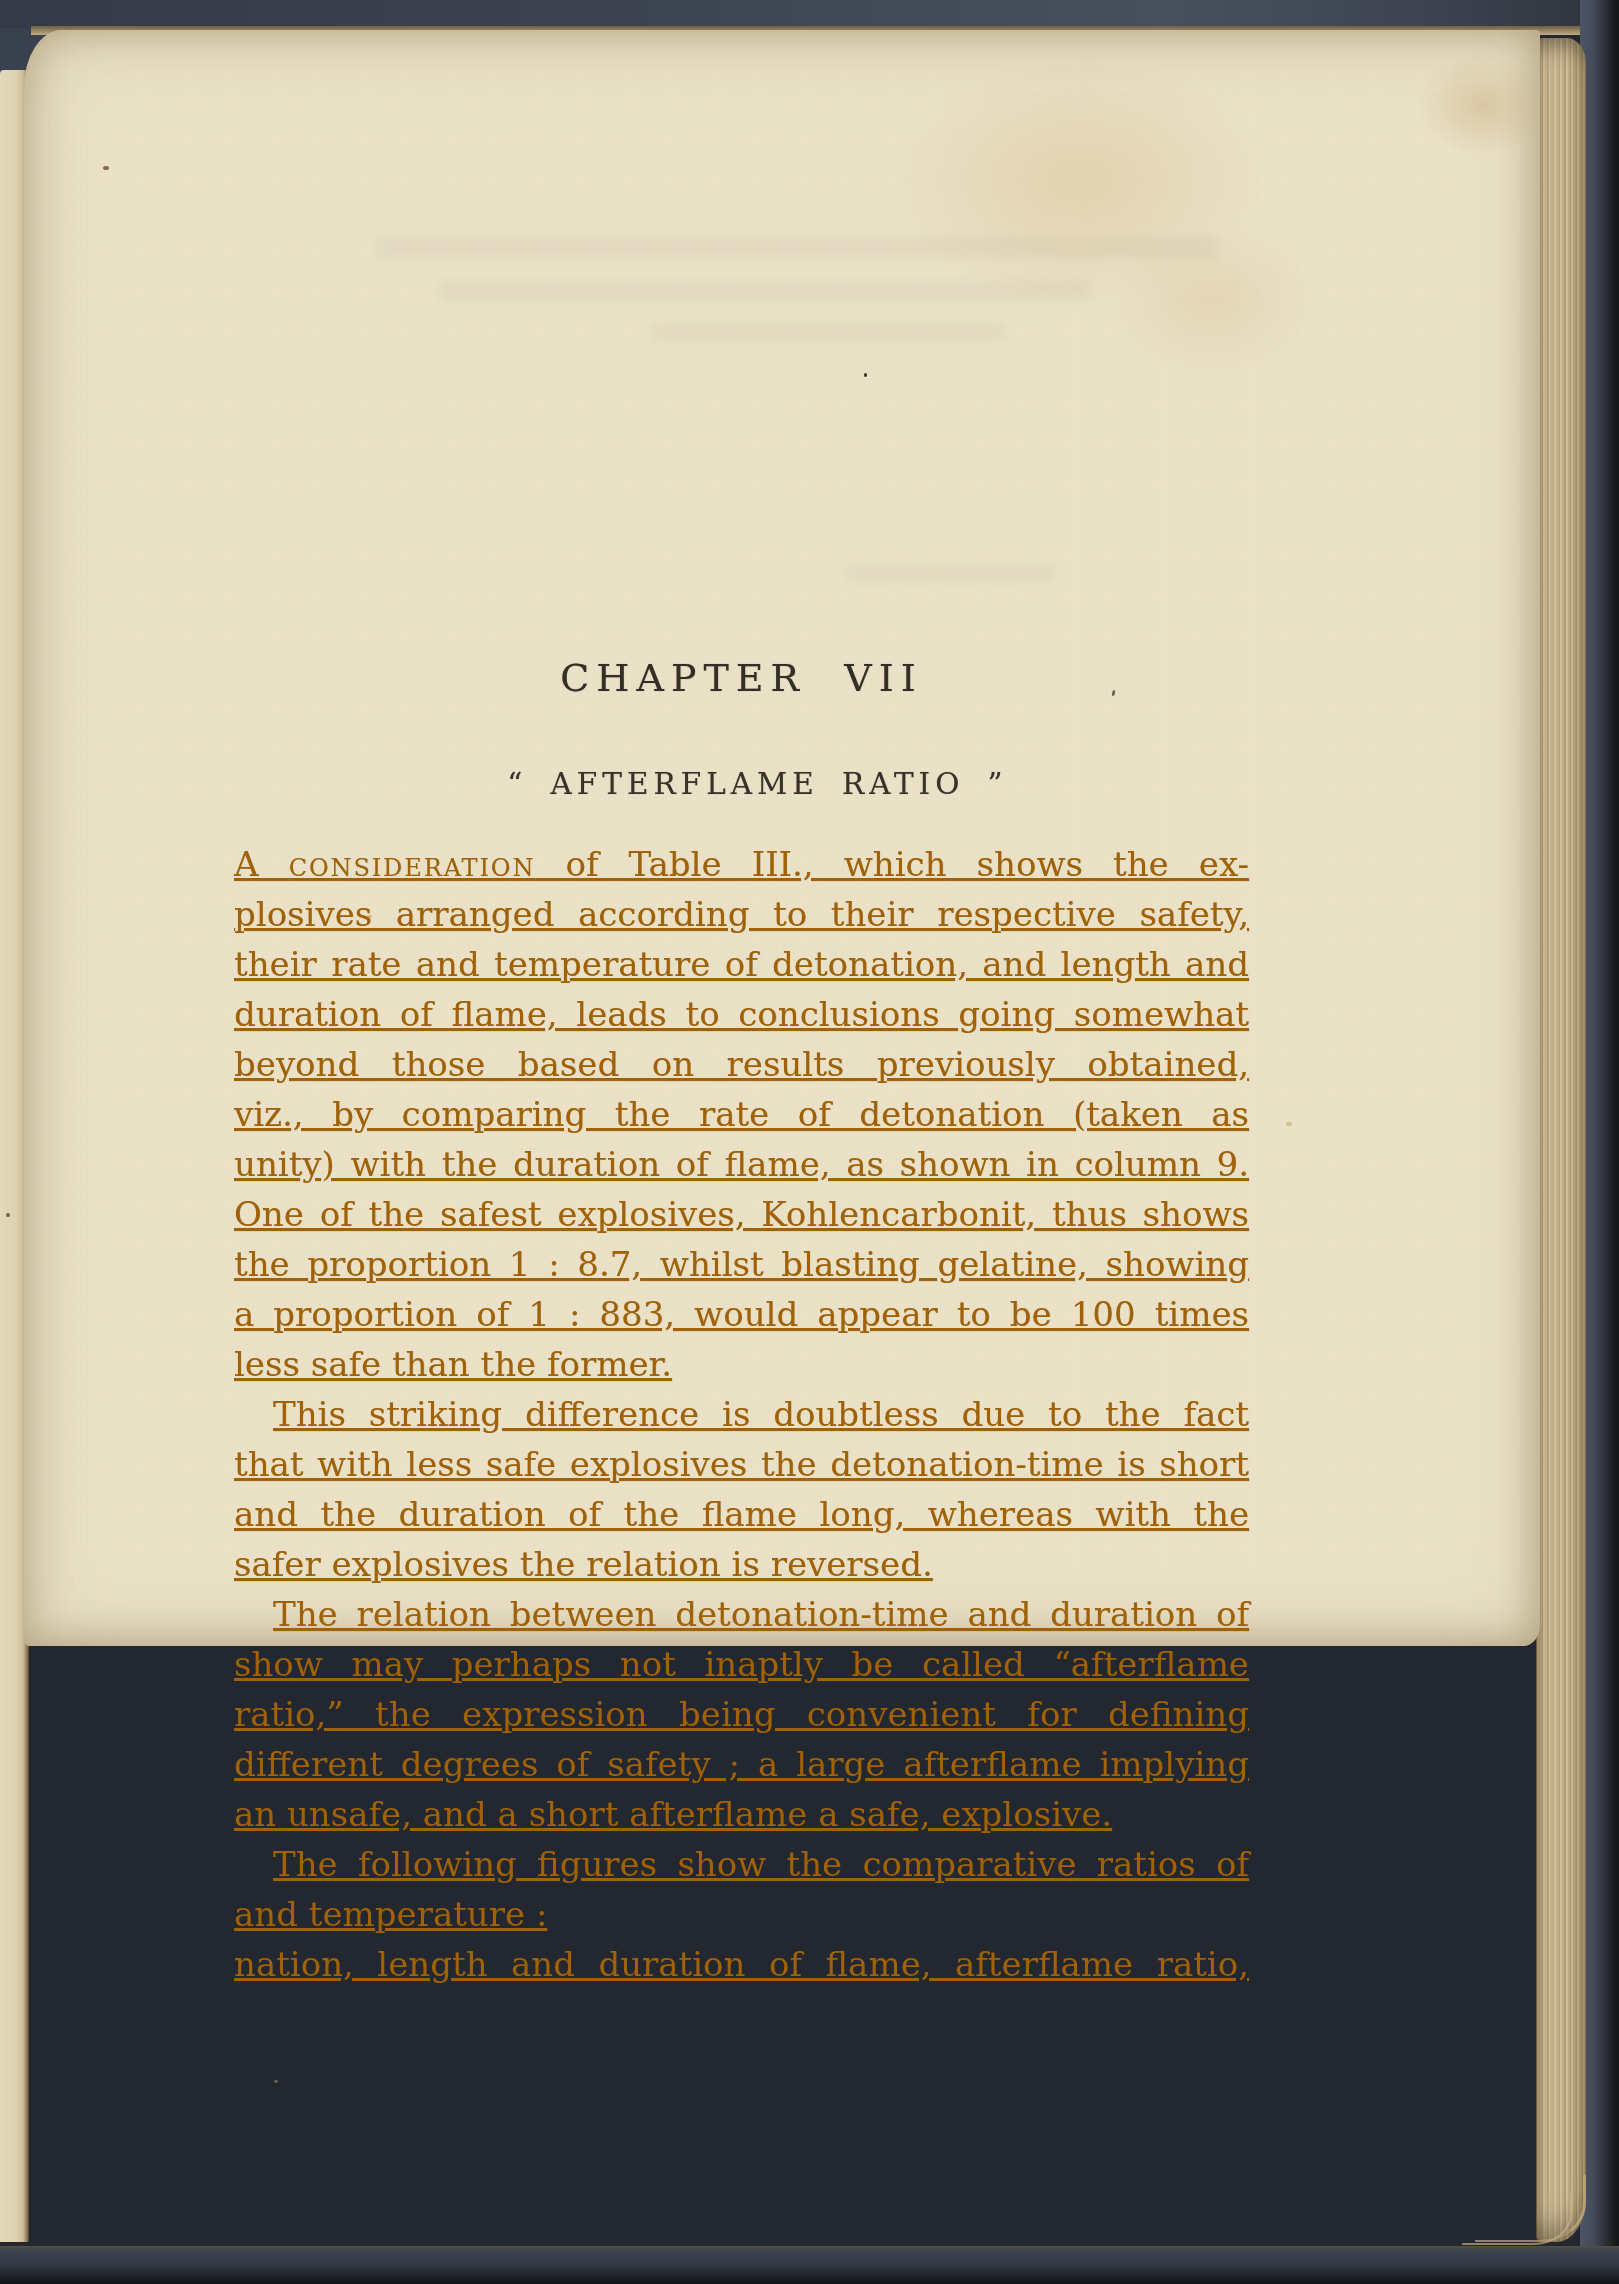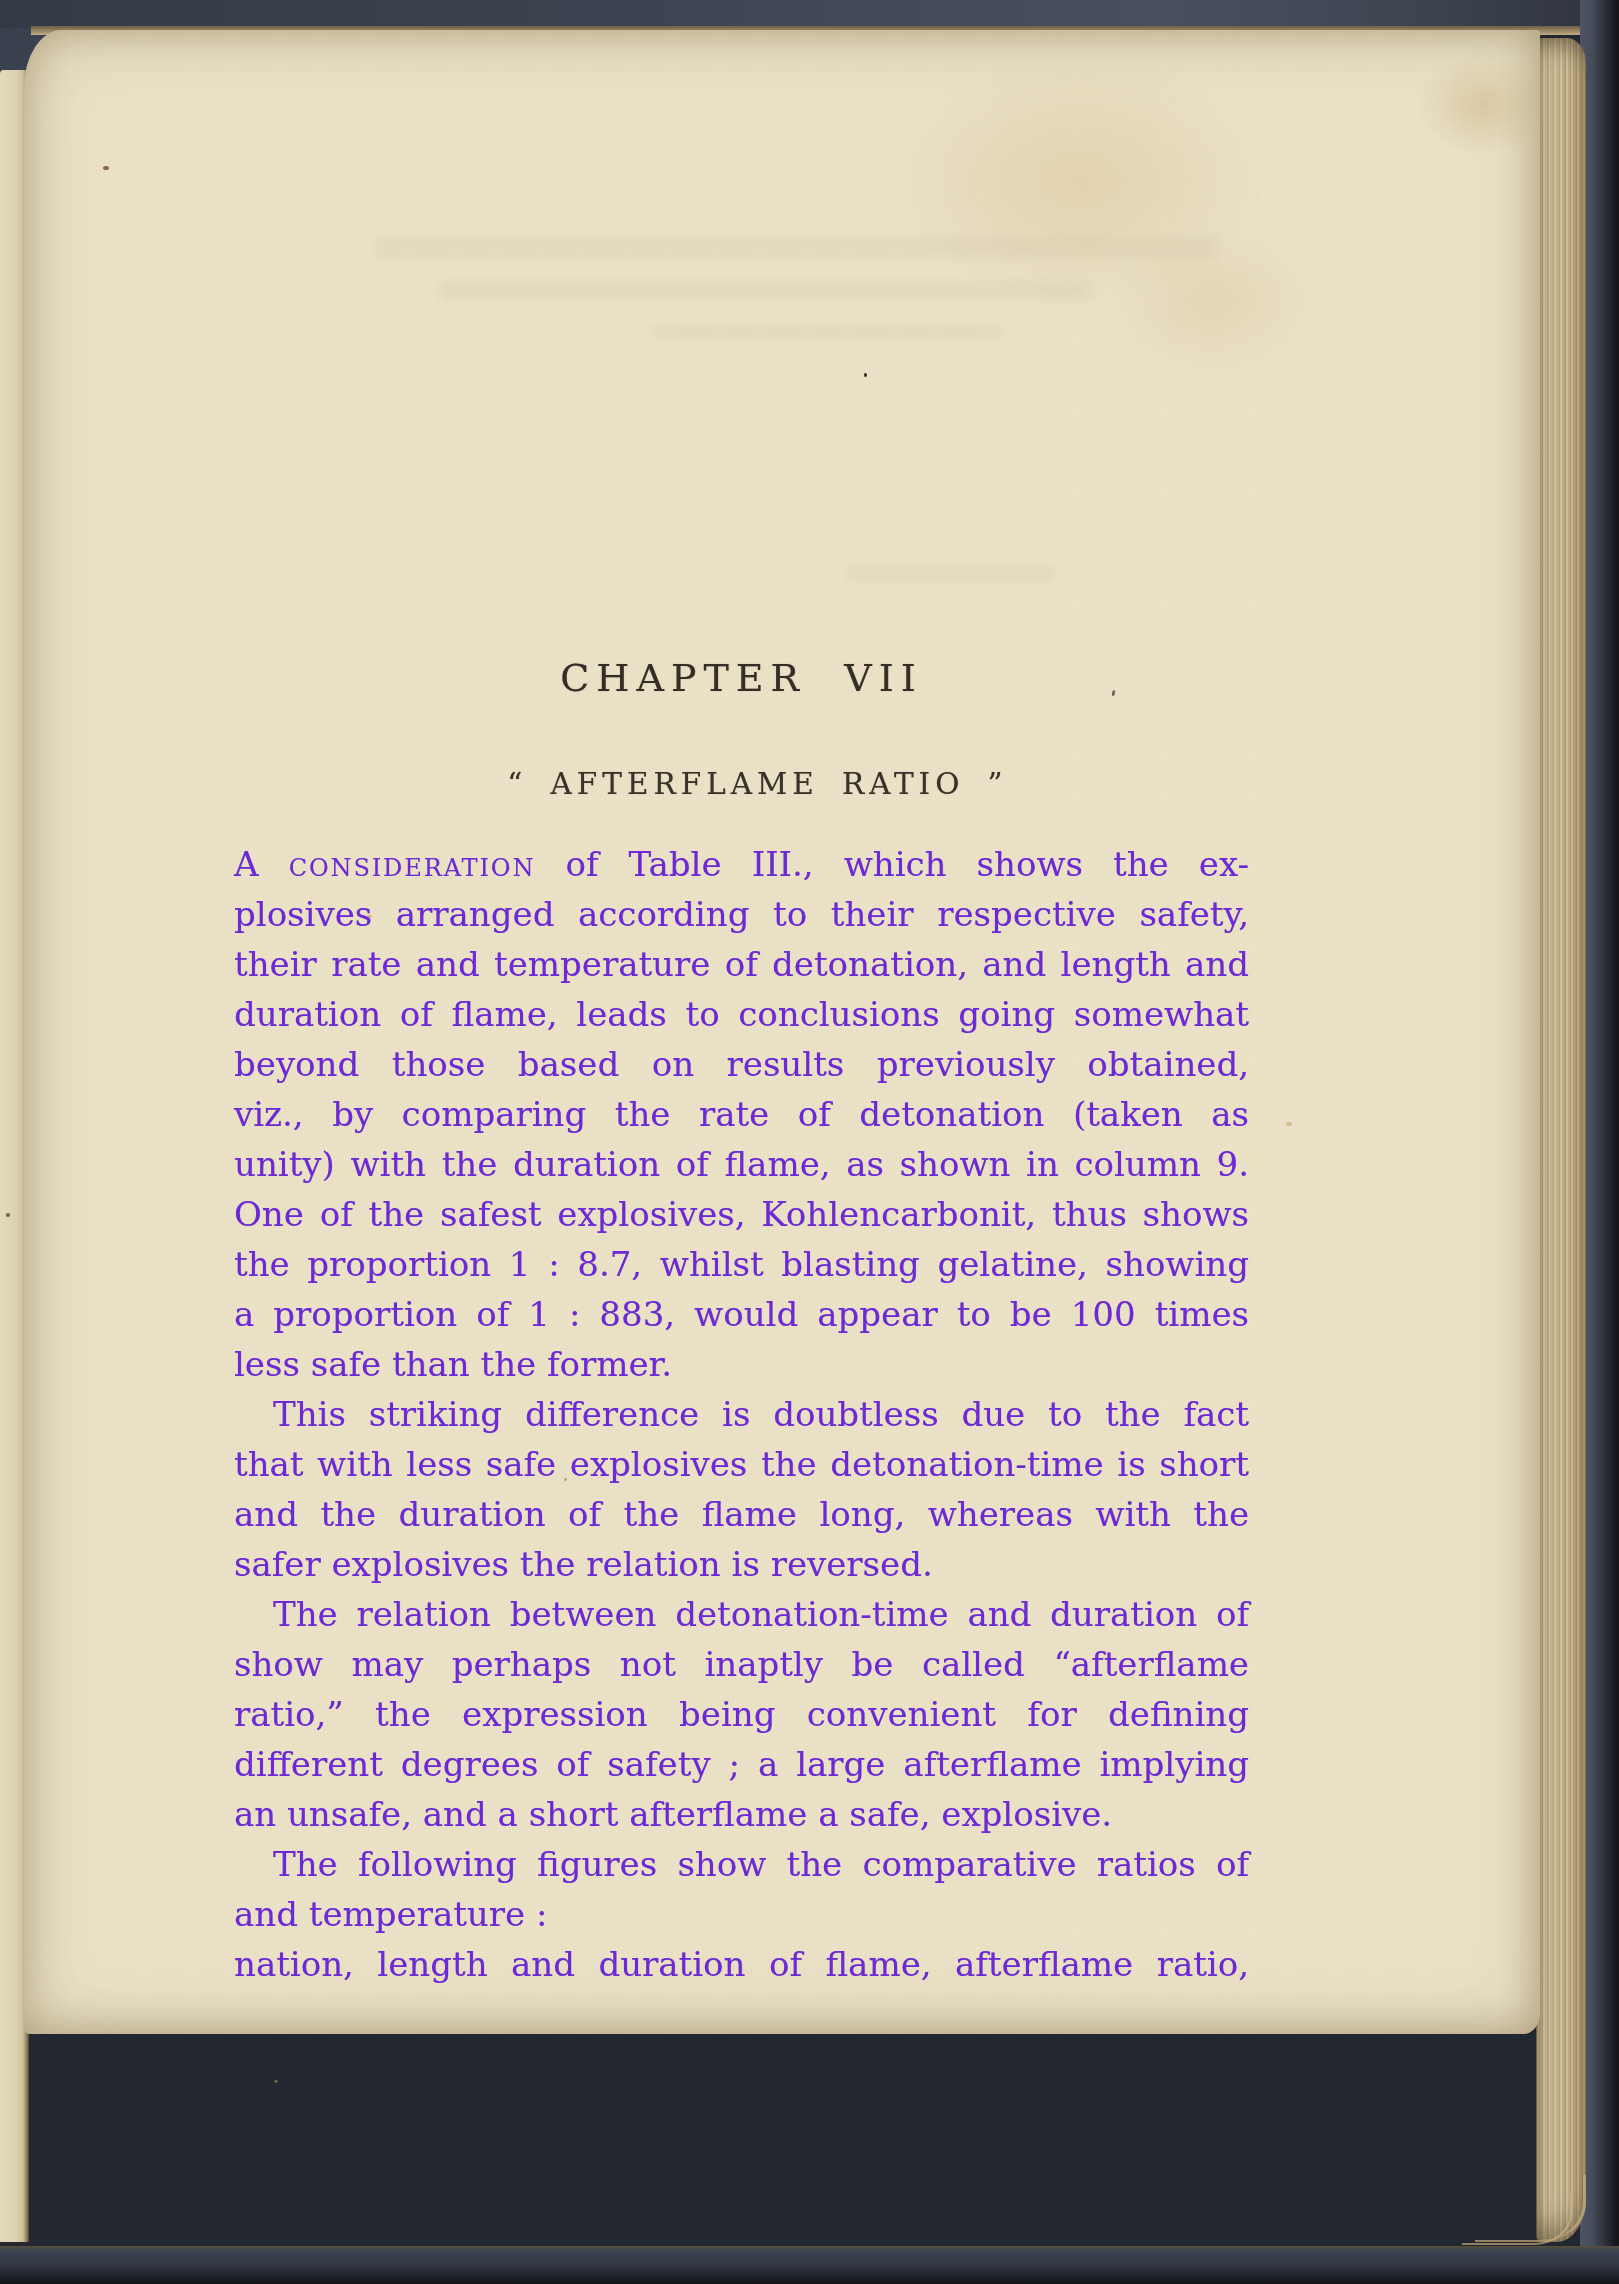--- a/index.html
+++ b/index.html
@@ -31,21 +31,21 @@
     background:
       repeating-linear-gradient(90deg, rgba(110,90,55,0.22) 0 1.3px, rgba(238,224,190,0.25) 1.3px 3.1px, rgba(160,135,95,0.14) 3.1px 5.7px),
       linear-gradient(90deg,#9d8a66 0%,#cdbb97 20%,#c4b18c 65%,#a5926c 92%,#8a7753 100%);
     border-radius:6.3px 19px 29px 6.3px / 6.3px 26px 45px 6.3px;
     box-shadow: inset 0 21.4px 21.4px -14px rgba(60,50,30,0.55), inset 0 -29px 28px -16.3px rgba(60,50,30,0.5), inset 1.9px 0 2.5px -1.3px rgba(60,50,30,0.6);}
   .corner-layer1{position:absolute;left:1475px;top:2175px;width:108px;height:65px;z-index:3;opacity:.8;
     border-right:3.1px solid #bfa87e;border-bottom:2.5px solid #b29a6f;border-bottom-right-radius:46px 39px;}
   .corner-layer2{position:absolute;left:1462px;top:2193px;width:108px;height:50px;z-index:3;opacity:.7;
     border-right:2.5px solid #ccb68d;border-bottom:2.5px solid #c0a97e;border-bottom-right-radius:39px 31px;}
   
-  .page{position:absolute;left:24px;top:30px;width:1516px;height:2004px;z-index:4;
+  .page{position:absolute;left:24px;top:30px;width:1516px;height:1616px;z-index:4;
     background:#eae1c6;
     border-radius:38px 3.8px 16.3px 6.3px / 58px 3.8px 21.4px 6.3px;
     box-shadow:
       inset 0 0 82px rgba(125,105,65,0.16),
       inset -10px 0 30px rgba(125,105,65,0.20),
       inset 8.8px 6.3px 44px rgba(130,112,72,0.17),
       inset 0 -8.8px 38px rgba(125,105,65,0.18);}
   .page::before{content:"";position:absolute;inset:0;border-radius:inherit;pointer-events:none;
     background:
       radial-gradient(264px 176px at 1056px 151px, rgba(203,162,96,0.22), transparent 70%),
@@ -68,22 +68,22 @@
   
   .chapter{position:absolute;left:210px;top:628px;width:1015px;margin:0;z-index:3;
     text-align:center;font-weight:normal;
     font-size:38px;letter-spacing:7px;word-spacing:19px;line-height:1.1;
     color:#342f26;text-shadow:0 0 0.9px rgba(48,42,32,0.5);}
   .subtitle{position:absolute;left:210px;top:722px;width:1015px;margin:16px;z-index:3;
     text-align:center;font-weight:normal;
     font-size:29.5px;letter-spacing:5px;word-spacing:8.8px;line-height:1.1;
     color:#37322a;text-shadow:0 0 0.8px rgba(48,42,32,0.45);}
   .text{position:absolute;left:210px;top:809px;width:1015px;z-index:3;
-    font-size:34px;line-height:50px;color:#6d28d9;
-    text-shadow:0.3px 0.3px 0 rgba(62,54,42,0.28);}
+    font-size:34px;line-height:50px;color:#a16207;
+    text-shadow:0.3px 0.3px 0 rgba(62,54,42,0.28);text-decoration:underline;}
   .line{text-align:justify;text-align-last:justify;}
   .line.para-end{text-align-last:left;}
   .line.indent{text-indent:39px;}
   .sc{font-variant:small-caps;letter-spacing:1.9px;}
   
   .speck{position:absolute;border-radius:50%;z-index:5;}
   .s1{left:103px;top:166px;width:6.3px;height:4.4px;background:#7b5136;opacity:.85;}
   .s2{left:864px;top:373px;width:2.5px;height:3.8px;background:#38332c;}
   .s3{left:1112px;top:690px;width:2.5px;height:6.3px;background:#474037;opacity:.75;transform:rotate(14deg);}
   .s4{left:367px;top:915px;width:5px;height:3.1px;background:#b89a62;opacity:.6;}

